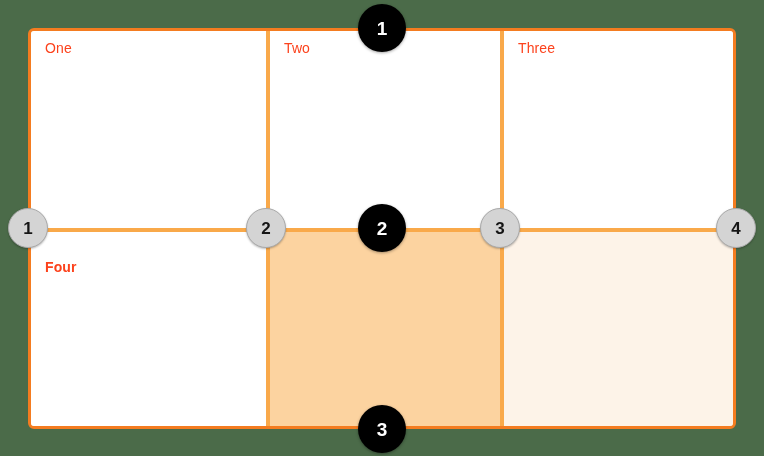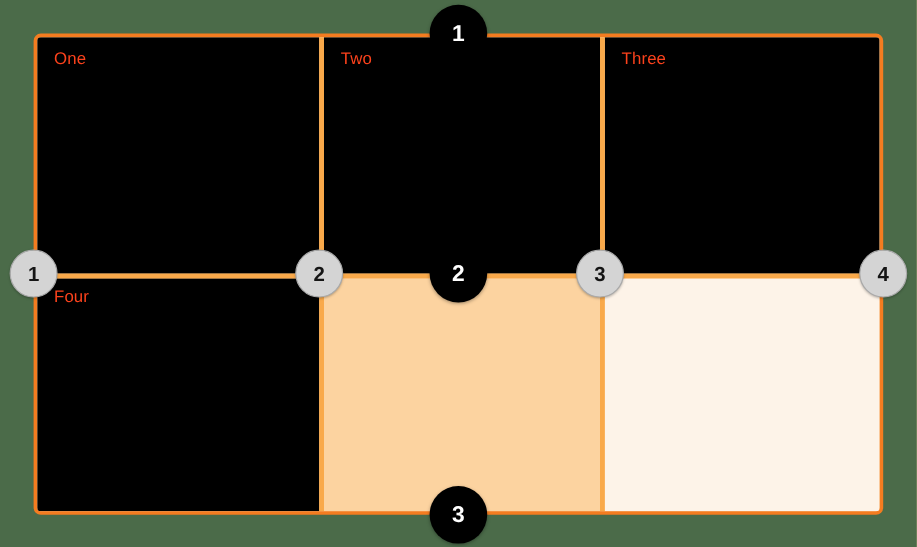--- a/index.html
+++ b/index.html
@@ -30,37 +30,38 @@
     box-sizing: border-box;
     border: 3px solid #f47c20;
     border-radius: 6px;
     background: #fcd3a0;
     overflow: hidden;
   }
 
   .cell {
     position: absolute;
     box-sizing: border-box;
-    background: #000000;
+    background: #ffffff;
   }
   .cell.empty-cell {
     background: #fdf3e8;
   }
 
   .cell-label {
     position: absolute;
     left: 14px;
     top: 9px;
     font-size: 14px;
     color: #fc421c;
     white-space: nowrap;
     letter-spacing: .1px;
   }
   .cell.row-bottom > .cell-label {
-    top: 7px;
+    top: 27px;
+    font-weight: bold;
   }
 
   
   .vline {
     position: absolute;
     top: 0;
     bottom: 0;
     width: 4px;
     background: #f9a94a;
   }

